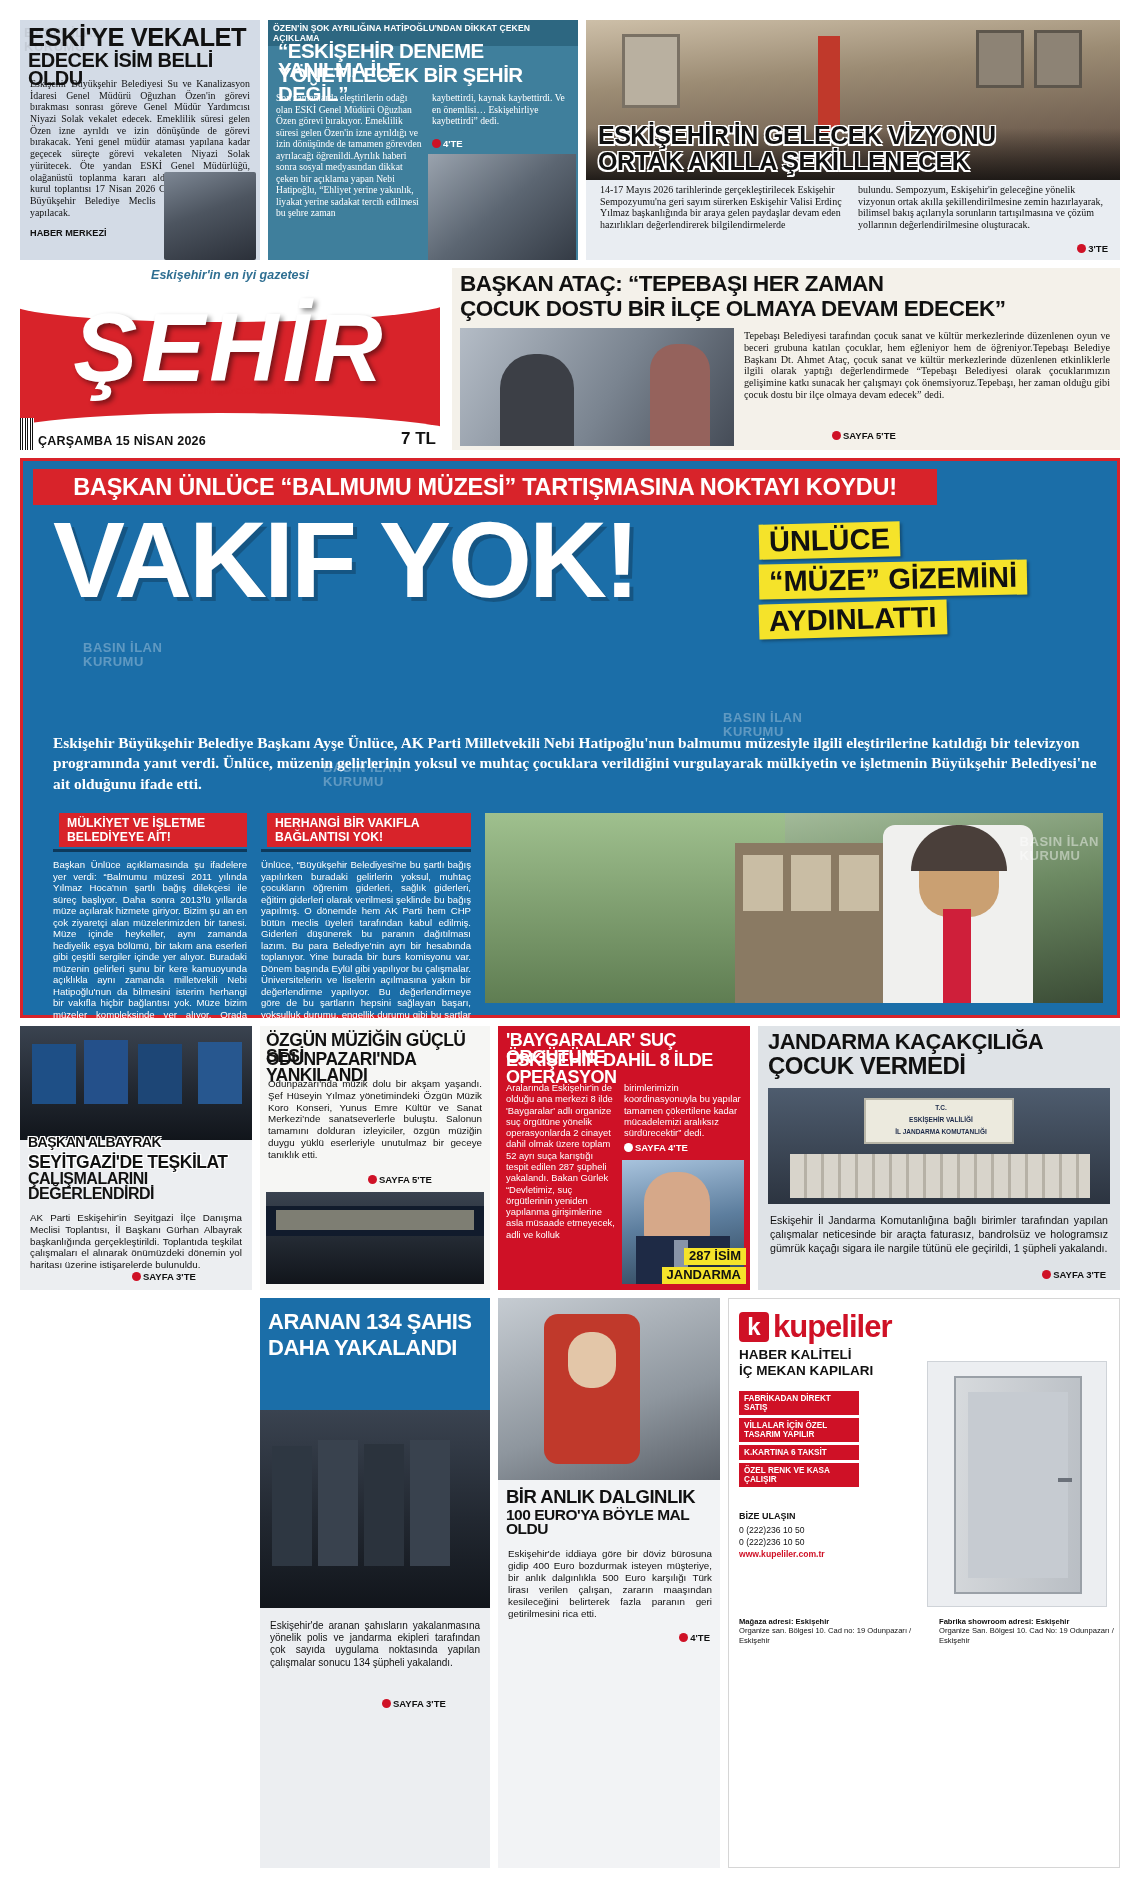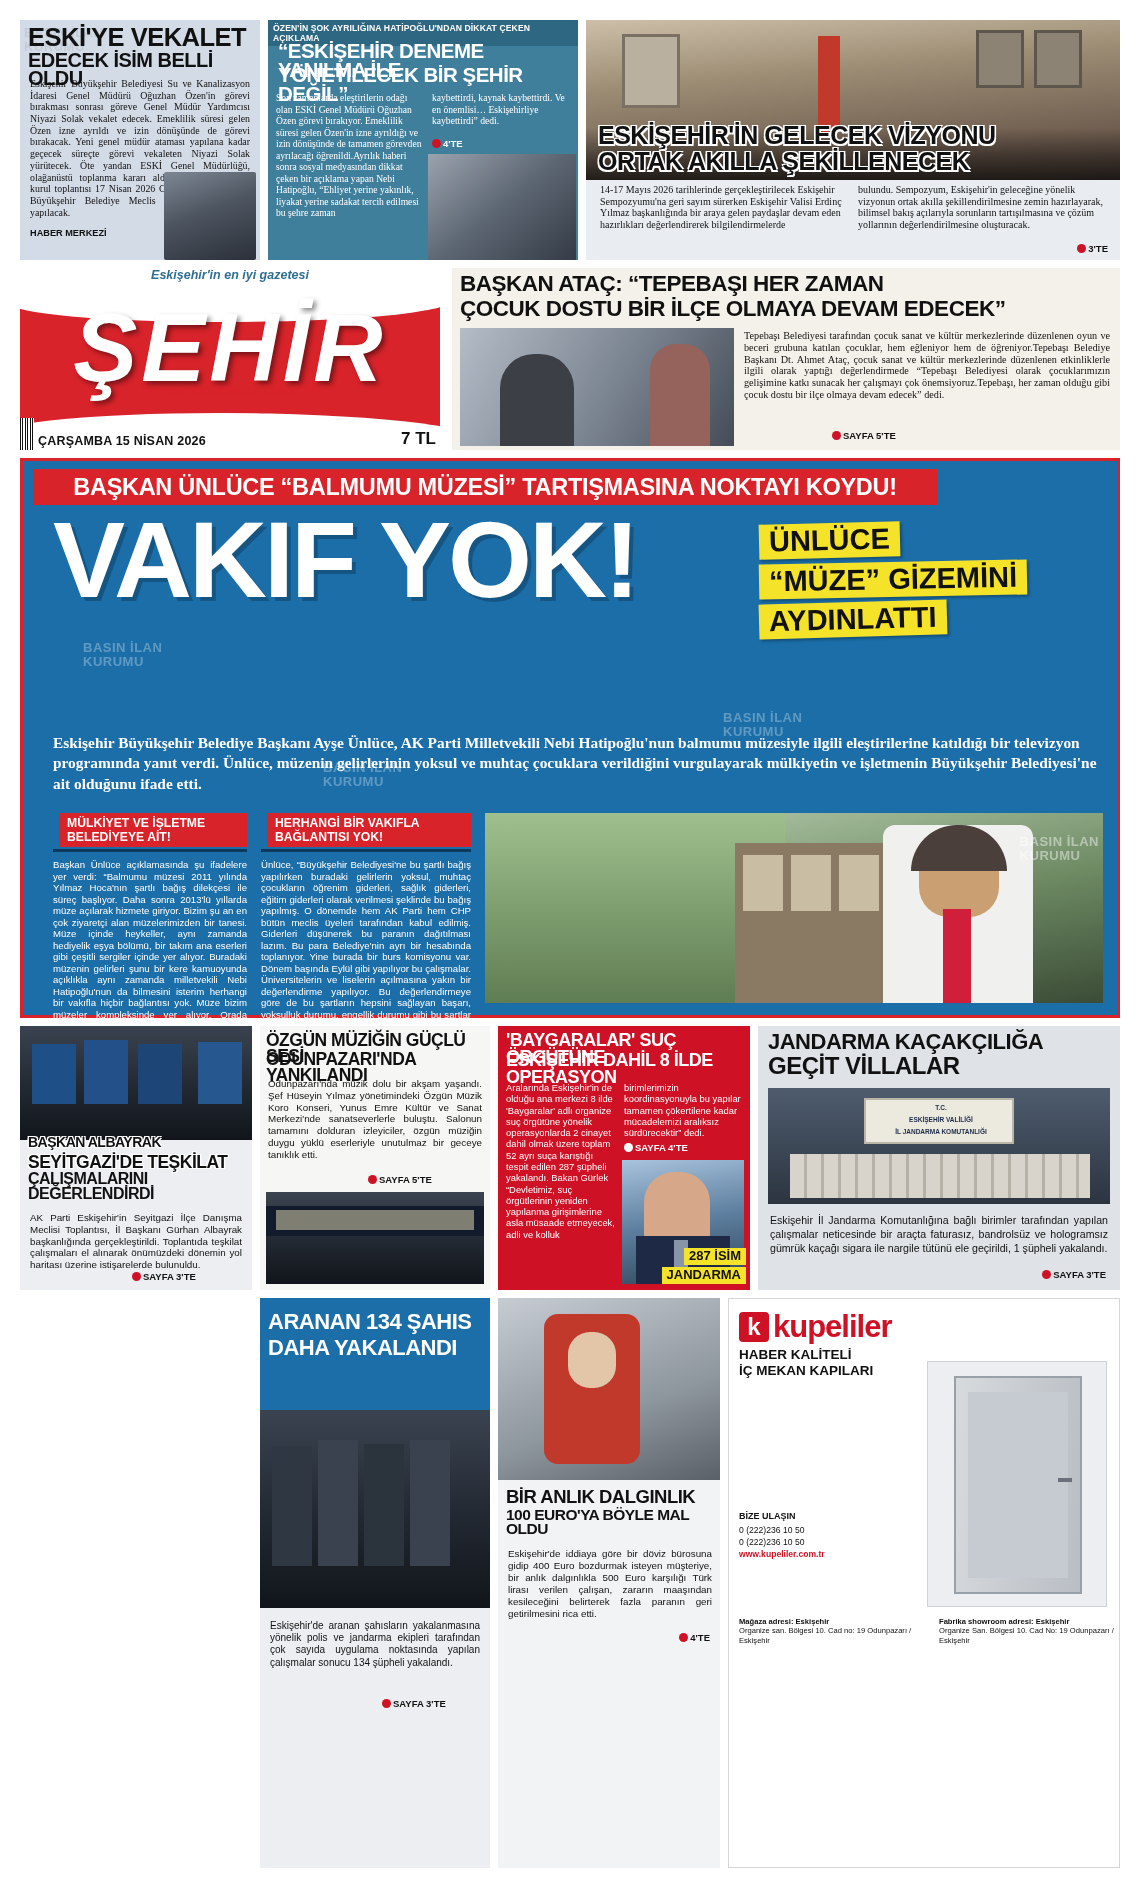--- a/index.html
+++ b/index.html
@@ -311,21 +311,21 @@
         <div style="position:absolute;left:52px;bottom:0;width:14px;height:44px;background:#8894a8;"></div>
       </div>
       <div style="position:absolute;right:4px;bottom:6px;text-align:right;">
         <span class="yellow-tag">287 İSİM</span><br>
         <span class="yellow-tag">JANDARMA</span>
       </div>
     </div>
 
     <div class="r3d r3 blk">
       <div class="hl" style="position:absolute;left:10px;top:6px;width:344px;font-size:22px;color:#111;">JANDARMA KAÇAKÇILIĞA</div>
-      <div class="hl" style="position:absolute;left:10px;top:29px;width:344px;font-size:24px;color:#111;">GEÇİT VİLLALAR</div>
+      <div class="hl" style="position:absolute;left:10px;top:29px;width:344px;font-size:24px;color:#111;">ÇOCUK VERMEDİ</div>
       <div class="photo" style="position:absolute;left:10px;top:62px;width:342px;height:116px;background:linear-gradient(180deg,#4e5c6e 0%,#2c3440 100%);">
         <div style="position:absolute;left:96px;top:10px;width:150px;height:46px;background:#eceade;border:2px solid #b9b6a8;">
           <div style="position:absolute;left:0;top:4px;width:150px;text-align:center;font-size:6.5px;font-weight:bold;color:#1c2a4a;">T.C.</div>
           <div style="position:absolute;left:0;top:16px;width:150px;text-align:center;font-size:6.5px;font-weight:bold;color:#1c2a4a;">ESKİŞEHİR VALİLİĞİ</div>
           <div style="position:absolute;left:0;top:28px;width:150px;text-align:center;font-size:6.5px;font-weight:bold;color:#1c2a4a;">İL JANDARMA KOMUTANLIĞI</div>
         </div>
         <div style="position:absolute;left:22px;bottom:6px;width:300px;height:44px;background:repeating-linear-gradient(90deg,#d8d4cb 0 14px,#b6b1a6 14px 17px);"></div>
       </div>
       <div class="body-txt sans" style="position:absolute;left:12px;top:188px;width:338px;font-size:10.6px;line-height:1.3;">Eskişehir İl Jandarma Komutanlığına bağlı birimler tarafından yapılan çalışmalar neticesinde bir araçta faturasız, bandrolsüz ve hologramsız gümrük kaçağı sigara ile nargile tütünü ele geçirildi, 1 şüpheli yakalandı.</div>
       <div class="ref" style="position:absolute;right:14px;bottom:10px;color:#111;"><span class="dot"></span><span>SAYFA 3'TE</span></div>
@@ -363,20 +363,26 @@
 
     <div class="r4d blk">
       <div style="position:absolute;left:10px;top:10px;display:flex;align-items:center;gap:4px;">
         <div style="width:30px;height:30px;background:#cf1126;color:#fff;font-weight:bold;font-size:24px;
                     display:flex;align-items:center;justify-content:center;border-radius:4px;">k</div>
         <div class="kup-logo">kupeliler</div>
       </div>
       <div class="kup-sub" style="position:absolute;left:10px;top:48px;">HABER KALİTELİ</div>
       <div class="kup-sub" style="position:absolute;left:10px;top:64px;">İÇ MEKAN KAPILARI</div>
 
+      <div style="position:absolute;left:10px;top:92px;width:120px;">
+        <div class="kup-feat">FABRİKADAN DİREKT SATIŞ</div>
+        <div class="kup-feat">VİLLALAR İÇİN ÖZEL TASARIM YAPILIR</div>
+        <div class="kup-feat">K.KARTINA 6 TAKSİT</div>
+        <div class="kup-feat">ÖZEL RENK VE KASA ÇALIŞIR</div>
+      </div>
 
       <div class="photo" style="position:absolute;right:12px;top:62px;width:180px;height:246px;background:#eceef1;border:1px solid #cfd3d8;">
         <div style="position:absolute;left:26px;top:14px;width:128px;height:218px;background:linear-gradient(95deg,#d7dadd 0%,#b9bec4 100%);border:2px solid #9aa0a7;"></div>
         <div style="position:absolute;left:40px;top:30px;width:100px;height:186px;background:#c6cbd1;"></div>
         <div style="position:absolute;left:130px;top:116px;width:14px;height:4px;background:#6b717a;"></div>
       </div>
 
       <div style="position:absolute;left:10px;top:212px;font-size:9px;font-weight:bold;color:#111;">BİZE ULAŞIN</div>
       <div style="position:absolute;left:10px;top:226px;font-size:8.6px;color:#111;">0 (222)236 10 50</div>
       <div style="position:absolute;left:10px;top:238px;font-size:8.6px;color:#111;">0 (222)236 10 50</div>

